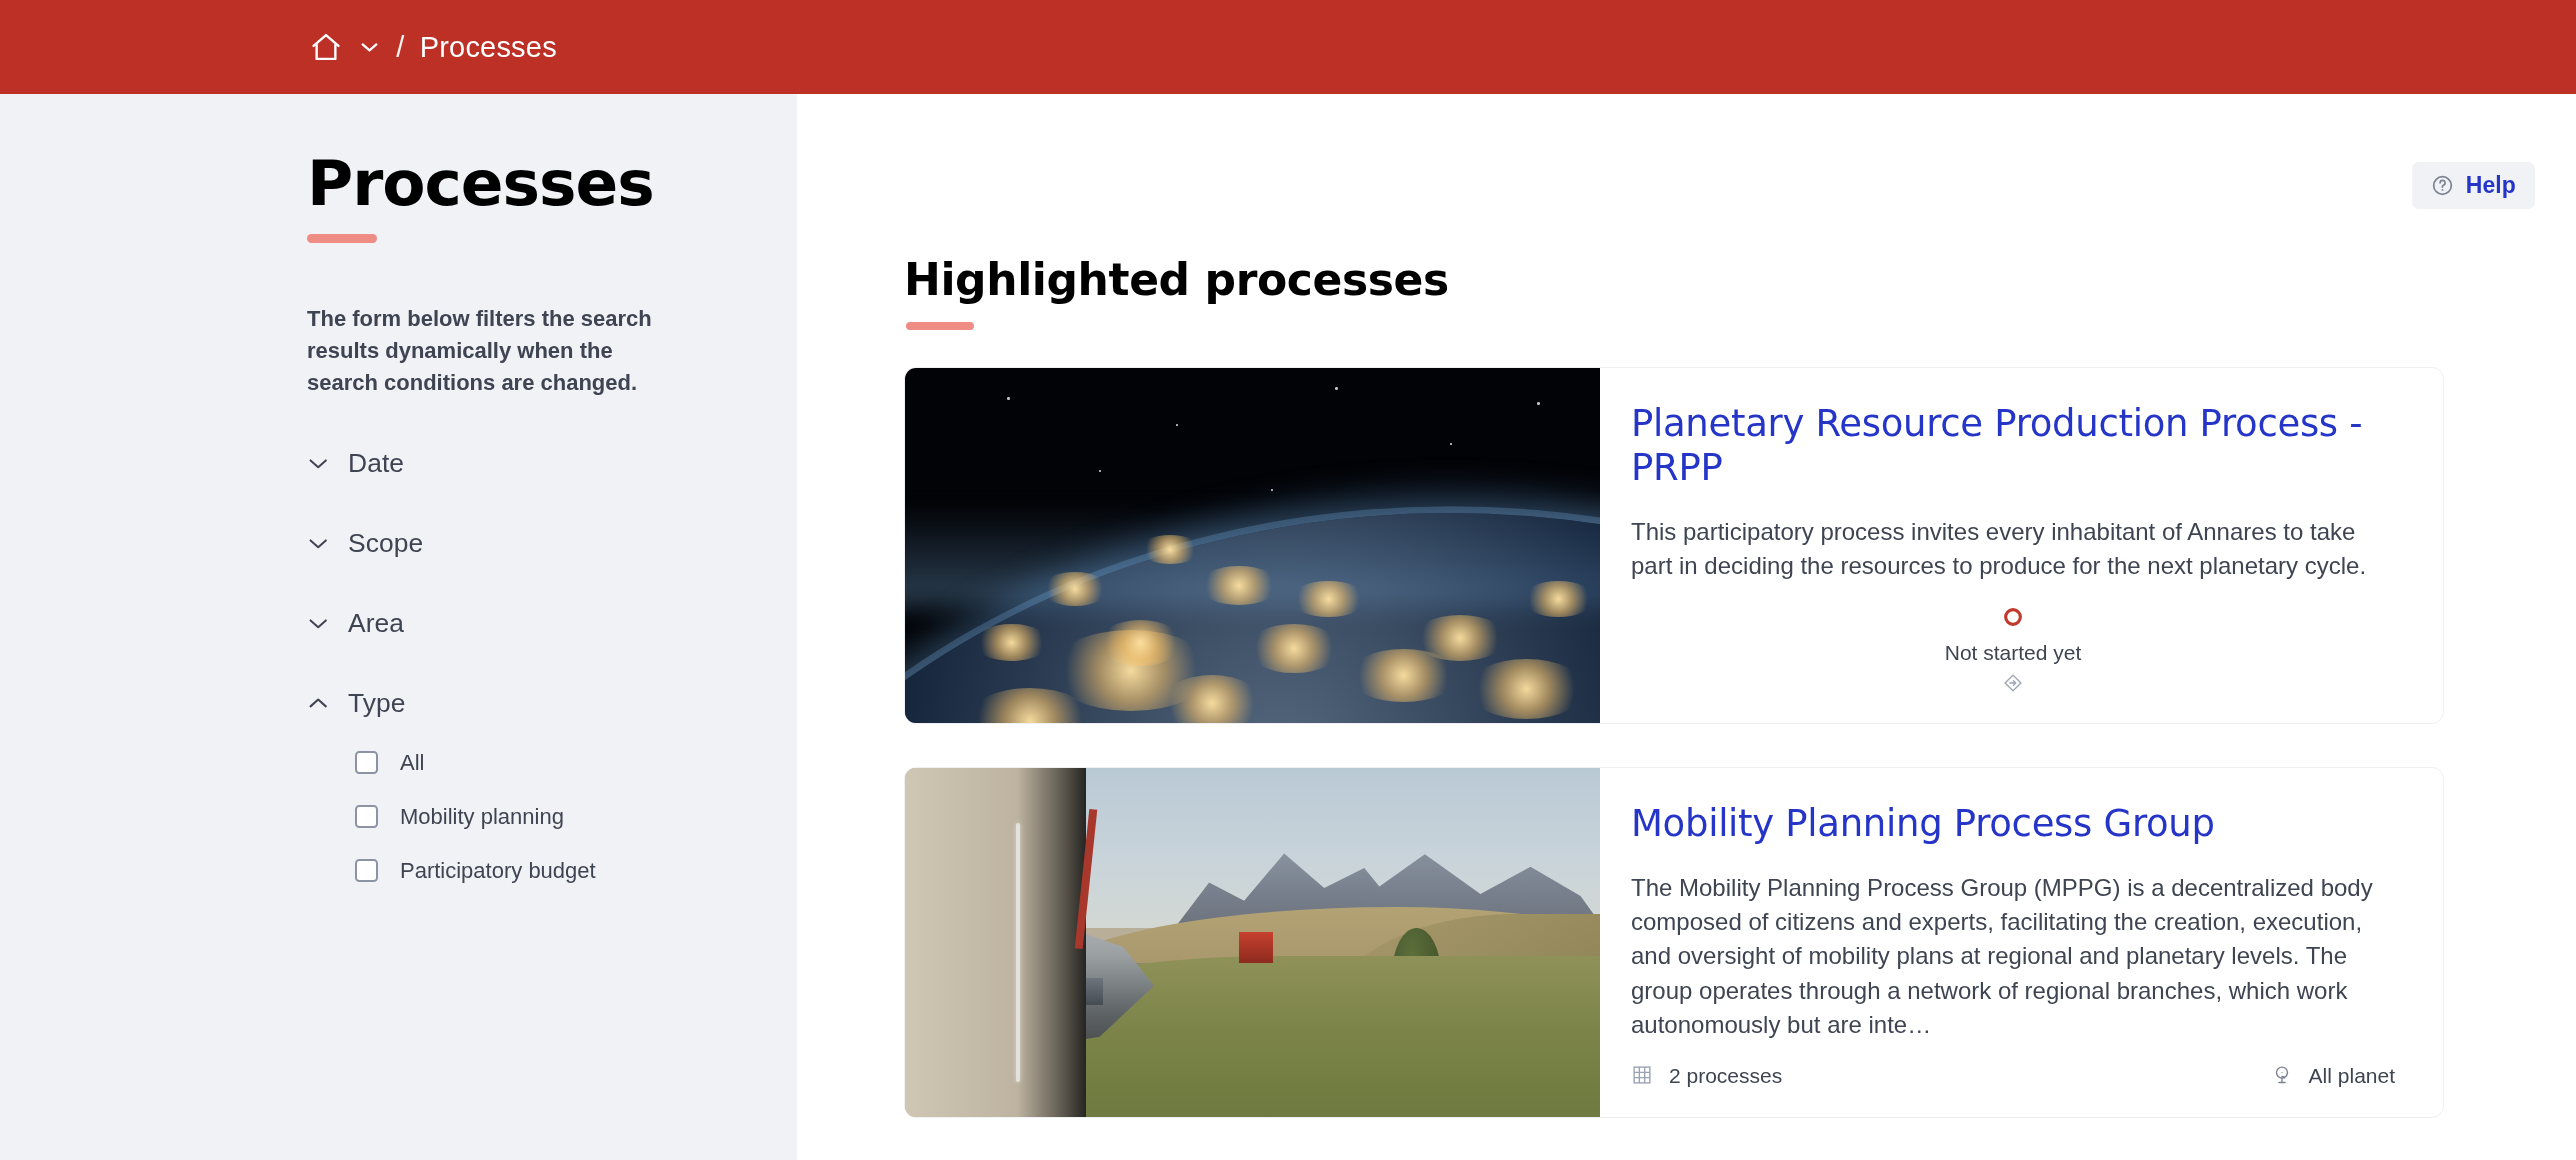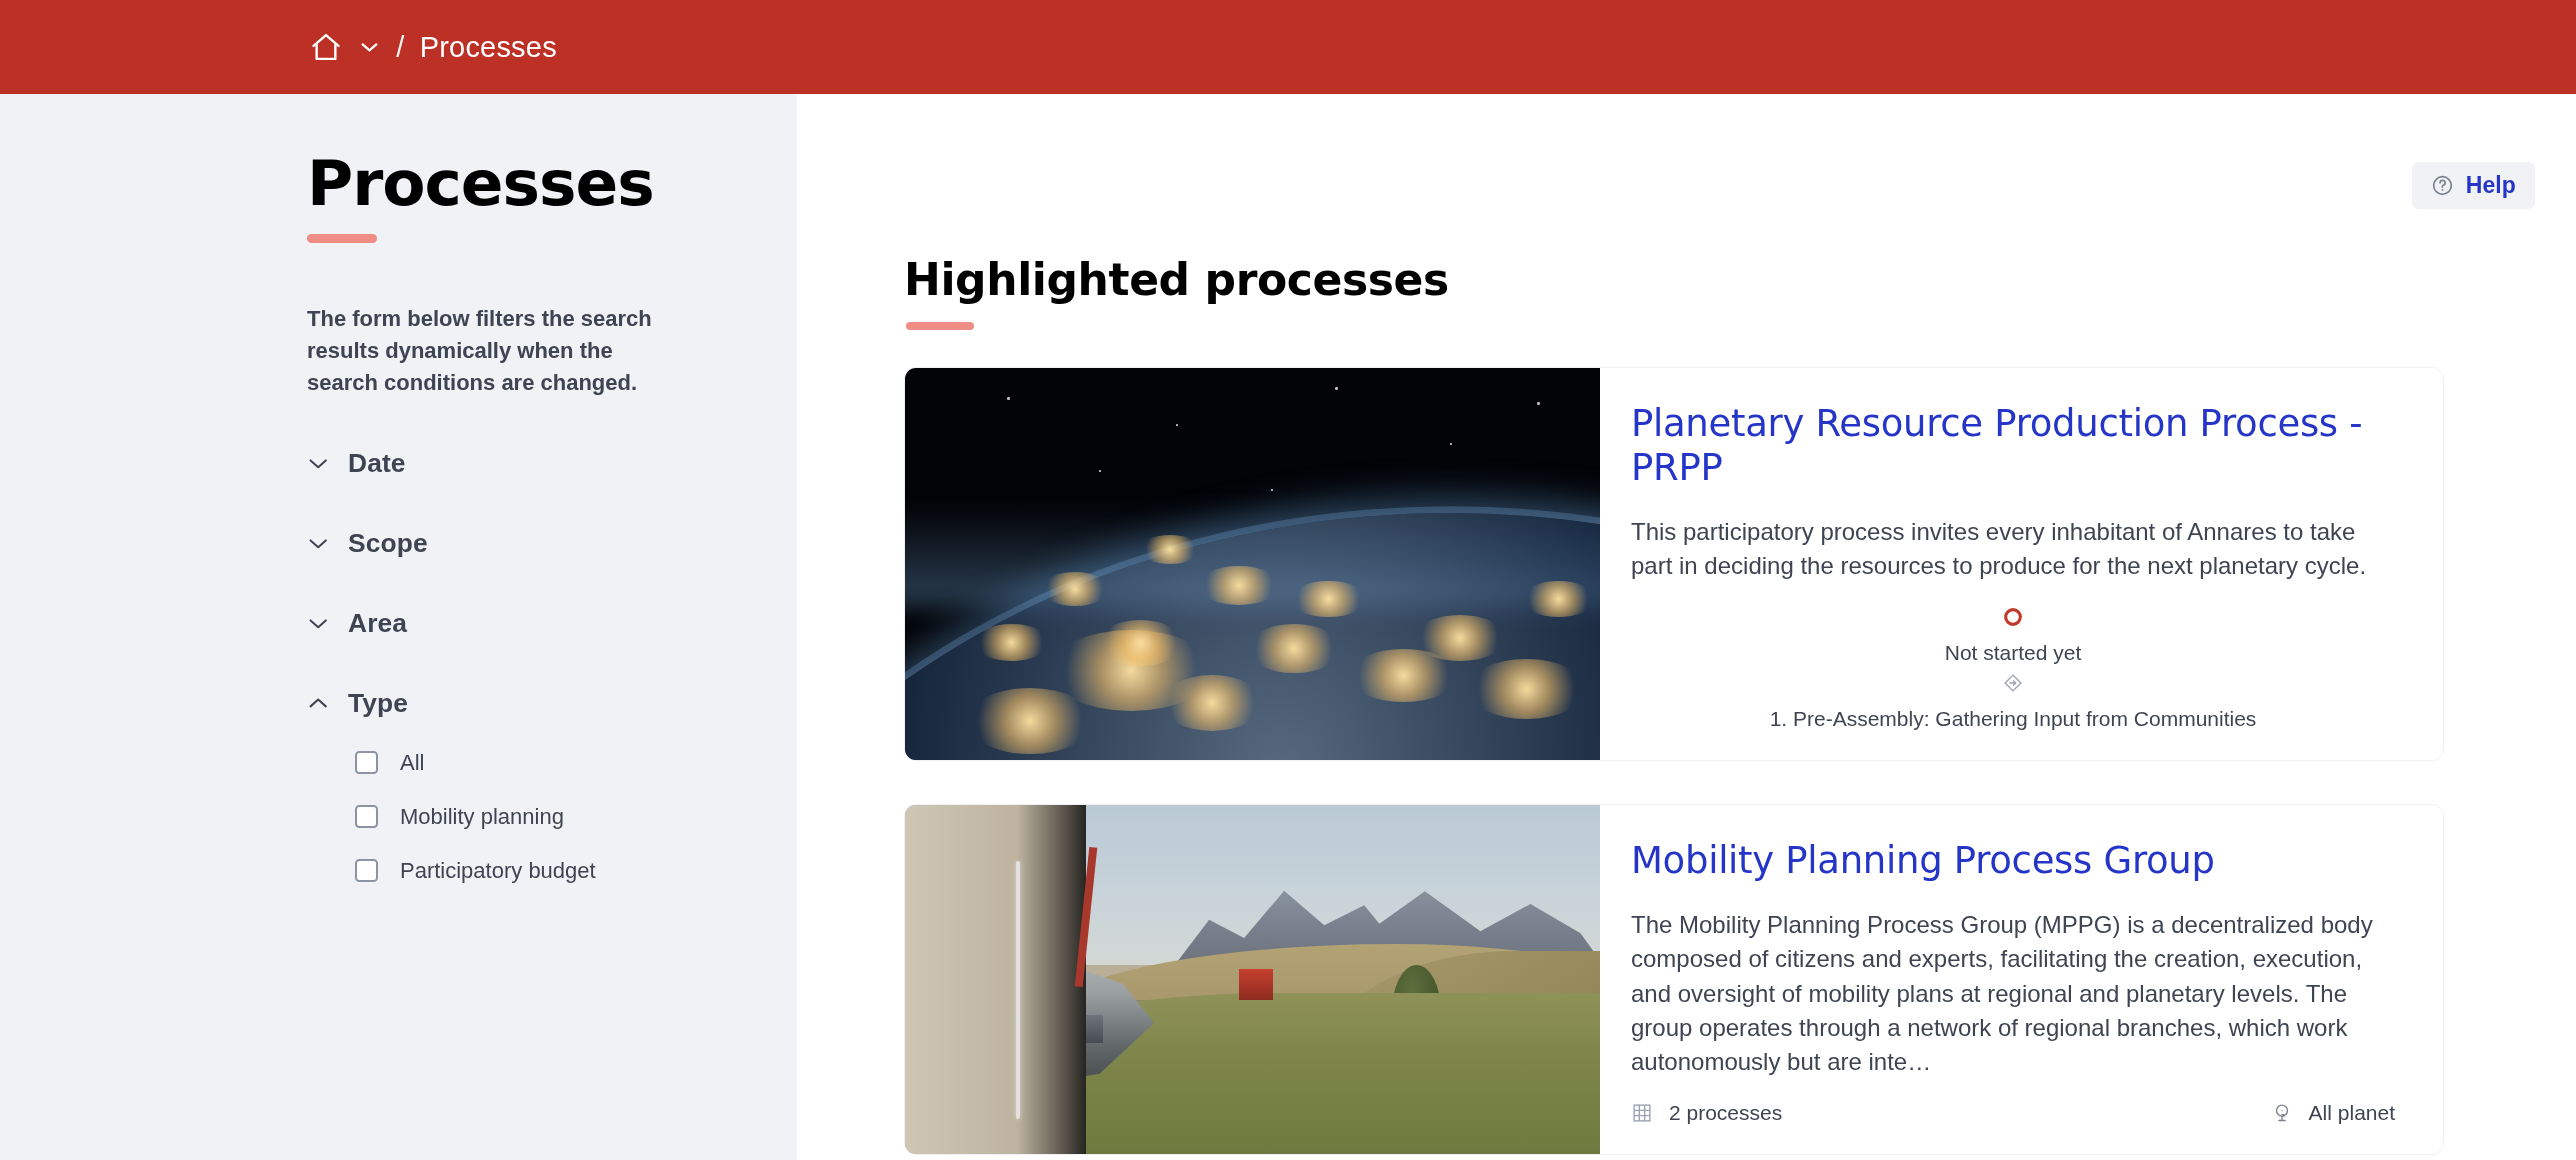--- a/index.html
+++ b/index.html
@@ -103,21 +103,21 @@
     gap: 19px;
     cursor: pointer;
   }
   .fg-chev {
     width: 22px; height: 22px;
     display: flex; align-items: center; justify-content: center;
     flex: none;
   }
   .fg-label {
     font-size: 26.4px;
-    font-weight: 700;
+    font-weight: 400;
     color: #3e4451;
     letter-spacing: 0.1px;
   }
   .filter-options {
     margin-top: 32px;
     display: flex;
     flex-direction: column;
     gap: 31px;
   }
   .check-row {
@@ -515,21 +515,20 @@
               <span class="meta-text">Not started yet</span>
             </div>
             <div class="meta-row">
               <span class="meta-icon">
                 <svg width="22" height="22" viewBox="0 0 24 24" fill="none" stroke="#9aa2b1" stroke-width="1.5">
                   <path d="M12 3.4 20.6 12 12 20.6 3.4 12Z" stroke-linejoin="round"></path>
                   <path d="M8.6 12h6.2" stroke-linecap="round"></path>
                   <path d="M12.4 9.4 15 12l-2.6 2.6" stroke-linecap="round" stroke-linejoin="round"></path>
                 </svg>
               </span>
-              <span class="meta-text">1. Pre-Assembly: Gathering Input from Communities</span>
             </div>
           </div>
         </div>
       </article>
 
       <article class="card">
         <div class="card-media">
           <div class="train-scene">
             <div class="ts-sky"></div>
             <div class="ts-mtn m1"></div>

